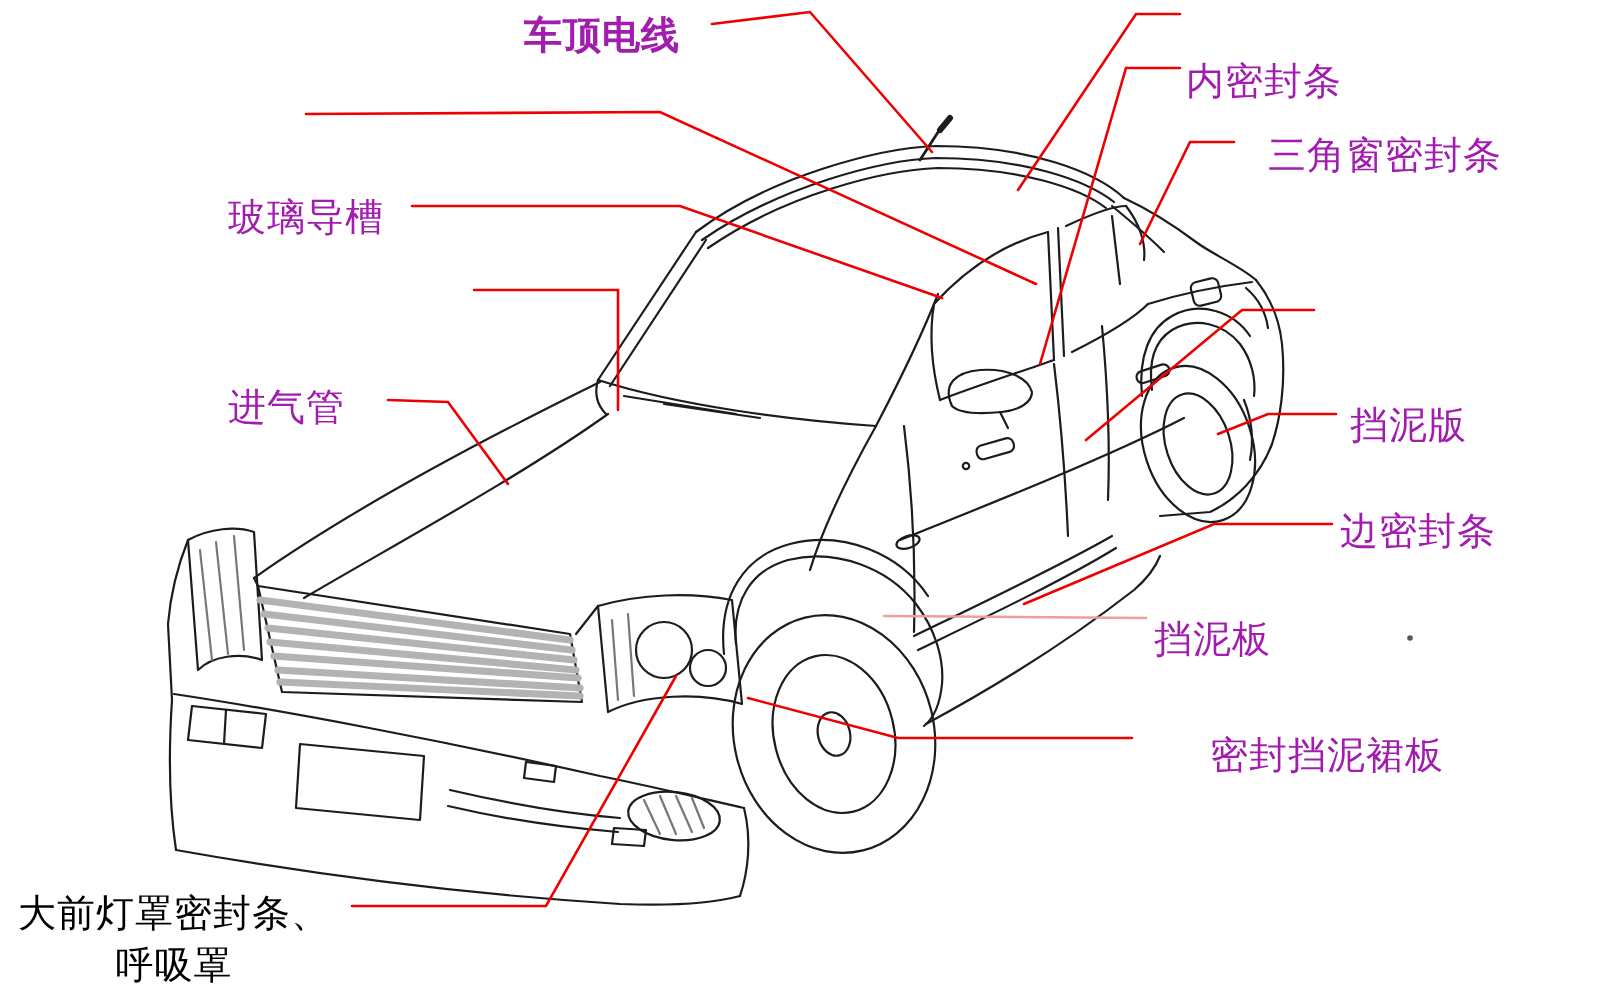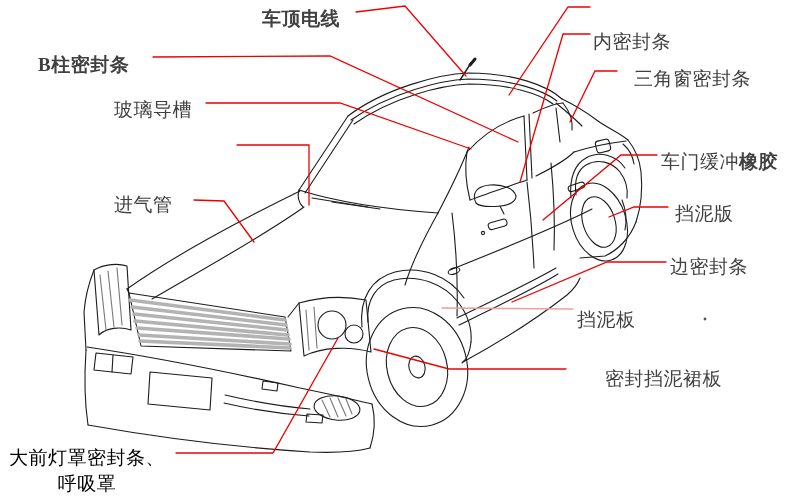--- a/index.html
+++ b/index.html
@@ -8,21 +8,21 @@
     width:802px;height:498px;
     background:#ffffff;
     overflow:hidden;
     font-family:"Liberation Serif","DejaVu Serif",serif;
   }
   .stage svg{position:absolute;left:0;top:0;}
   .lbl{
     position:absolute;
     font-size:19px;
     line-height:1.05;
-    color:#404040;
+    color:#a21caf;
     white-space:nowrap;
     letter-spacing:0.5px;
   }
   .lbl.b{font-weight:bold;}
   .lbl .bseg{font-weight:bold;}
   .lbl2{
     position:absolute;
     font-size:19px;
     line-height:1.35;
     color:#000;
@@ -179,24 +179,22 @@
       <path d="M666,262 L607,262 L512,302"></path>
       <path d="M573,309 L442,308" stroke="#f29c9c"></path>
       <path d="M566,369 L449,369 L374,349"></path>
       <path d="M176,453 L273,453 L338,338"></path>
     </g>
   </svg>
 
   <div class="lbl b" style="left:262px;top:9px;"><span>车顶电线</span></div>
   <div class="lbl" style="left:593px;top:32px;"><span>内密封条</span></div>
   <div class="lbl" style="left:634px;top:69px;font-family:Liberation Serif, serif;"><span>三角窗密封条</span></div>
-  <div class="lbl b" style="left:38px;top:55px;"><span>B柱密封条</span></div>
   <div class="lbl" style="left:114px;top:100px;"><span>玻璃导槽</span></div>
   <div class="lbl" style="left:114px;top:195px;text-align:right;"><span>进气管</span></div>
-  <div class="lbl" style="left:661px;top:152px;"><span>车门缓冲</span><span class="bseg">橡胶</span></div>
   <div class="lbl" style="left:675px;top:204px;"><span>挡泥版</span></div>
   <div class="lbl" style="left:670px;top:257px;"><span>边密封条</span></div>
   <div class="lbl" style="left:577px;top:312px;font-family:Liberation Mono, monospace;"><span>挡泥板</span></div>
   <div class="lbl" style="left:605px;top:369px;"><span>密封挡泥裙板</span></div>
 
   <div class="lbl2" style="left:8px;top:445px;width:158px;">
     <div><span>大前灯罩密封条、</span></div>
     <div class="bseg"><span>呼吸罩</span></div>
   </div>
 

